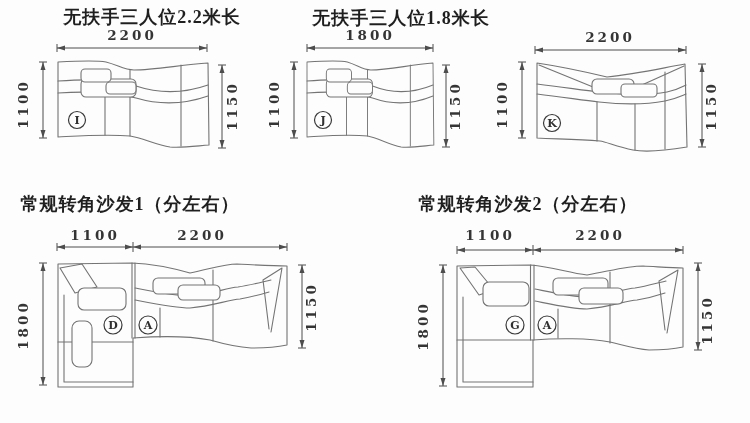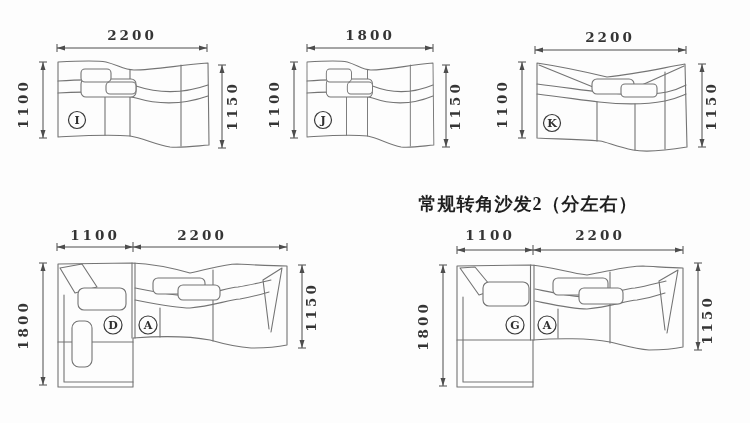--- a/index.html
+++ b/index.html
@@ -88,20 +88,21 @@
         <path d="M101,44 L101,73"></path>
         <path d="M153,7 L153,78"></path>
         <path d="M202,16 L221,5 L210,68 M202,16 L208,65"></path>
         <rect x="96" y="13" width="55" height="17" rx="5" fill="#fdfdfd"></rect>
         <rect x="122" y="23" width="44" height="16" rx="5" fill="#fdfdfd"></rect>
         <path d="M0,1 L74,0 C96,2 112,8 130,10 C153,6 170,1 186,1 C204,2 216,3 226,3 L226,82 C217,84 204,85 192,85 C178,84 166,80 153,77 C132,73 100,73 76,75 L76,122 L0,122 Z"></path>
       </g>
     </defs>
   </svg>
 
+  <div class="title" style="left:40px;top:5px;width:224px;">无扶手三人位2.2米长</div>
   <svg class="diagram" style="left:20px;top:24px;" width="230" height="148" viewBox="0 0 230 148">
     <text class="dim" x="112" y="16" text-anchor="middle">2200</text>
     <g>
       <path class="dimline" d="M37,24 L187,24 M37,20 L37,28 M187,20 L187,28"></path>
       <path class="arrow" d="M37,24 l8,-2.5 v5 z"></path>
         <path class="arrow" d="M187,24 l-8,-2.5 v5 z"></path>
     </g>
     <g>
       <path class="dimline" d="M23,38 L23,114 M19,38 L27,38 M19,114 L27,114"></path>
       <path class="arrow" d="M23,38 l-2.5,8 h5 z"></path>
@@ -112,20 +113,21 @@
       <path class="dimline" d="M202,41 L202,124 M198,41 L206,41 M198,124 L206,124"></path>
       <path class="arrow" d="M202,41 l-2.5,8 h5 z"></path>
         <path class="arrow" d="M202,124 l-2.5,-8 h5 z"></path>
     </g>
     <text class="dim" x="217" y="82" text-anchor="middle" transform="rotate(-90 217 82)">1150</text>
     <use href="#seater" transform="translate(38,38)"></use>
     <circle class="seatring" cx="57" cy="96" r="8.5"></circle>
     <text class="seat" x="57" y="100" text-anchor="middle">I</text>
   </svg>
 
+  <div class="title" style="left:289px;top:6px;width:224px;">无扶手三人位1.8米长</div>
   <svg class="diagram" style="left:270px;top:24px;" width="220" height="148" viewBox="0 0 220 148">
     <text class="dim" x="100" y="16" text-anchor="middle">1800</text>
     <g>
       <path class="dimline" d="M37,24 L163,24 M37,20 L37,28 M163,20 L163,28"></path>
       <path class="arrow" d="M37,24 l8,-2.5 v5 z"></path>
         <path class="arrow" d="M163,24 l-8,-2.5 v5 z"></path>
     </g>
     <g>
       <path class="dimline" d="M24,38 L24,114 M20,38 L28,38 M20,114 L28,114"></path>
       <path class="arrow" d="M24,38 l-2.5,8 h5 z"></path>
@@ -160,20 +162,21 @@
       <path class="dimline" d="M207,40 L207,123 M203,40 L211,40 M203,123 L211,123"></path>
       <path class="arrow" d="M207,40 l-2.5,8 h5 z"></path>
         <path class="arrow" d="M207,123 l-2.5,-8 h5 z"></path>
     </g>
     <text class="dim" x="221" y="82" text-anchor="middle" transform="rotate(-90 221 82)">1150</text>
     <use href="#seaterK" transform="translate(42,38)"></use>
     <circle class="seatring" cx="57" cy="99" r="8.5"></circle>
     <text class="seat" x="57" y="103" text-anchor="middle">K</text>
   </svg>
 
+  <div class="title" style="left:18px;top:192px;width:224px;">常规转角沙发1（分左右）</div>
   <svg class="diagram" style="left:20px;top:225px;" width="310" height="180" viewBox="0 0 310 180">
     <text class="dim" x="75" y="15" text-anchor="middle">1100</text>
     <text class="dim" x="182" y="15" text-anchor="middle">2200</text>
     <g>
       <path class="dimline" d="M37,22 L267,22 M37,18 L37,26 M113,17 L113,27 M267,18 L267,26"></path>
       <path class="arrow" d="M37,22 l8,-2.5 v5 z"></path>
         <path class="arrow" d="M113,22 l-8,-2.5 v5 z"></path>
       <path class="arrow" d="M113,22 l8,-2.5 v5 z"></path>
         <path class="arrow" d="M267,22 l-8,-2.5 v5 z"></path>
     </g>

